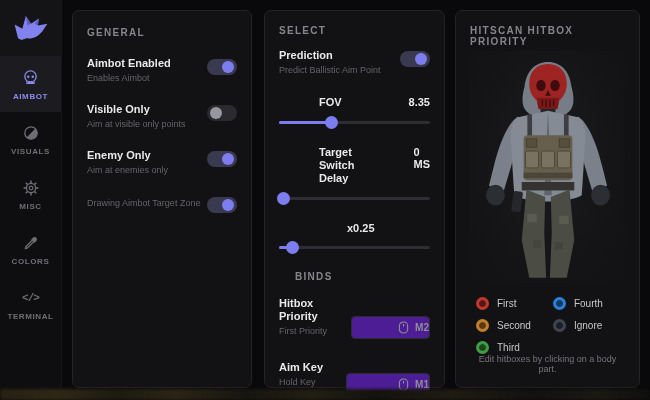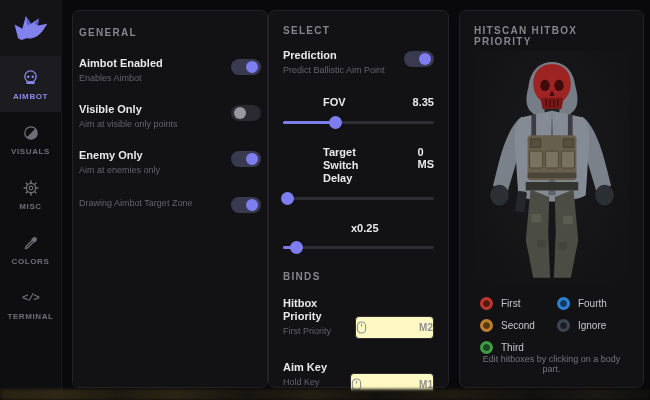--- a/index.html
+++ b/index.html
@@ -28,21 +28,21 @@
   }
   .nav-item[data-state="active"] { background:#1b1b20; color:#8b8bef; }
   .nav-label { font-size:8px; letter-spacing:0.6px; font-weight:700; }
   .nav-icon { display:flex; align-items:center; justify-content:center; height:18px; }
   .code-glyph { font-size:11px; font-weight:700; font-family:"Liberation Mono", monospace; letter-spacing:-1px; }
   
   .main { flex:1; position:relative; padding:10px 10px 0 10px; display:flex; gap:0; }
   .panel {
     background:#121214; border:1px solid #232327; border-radius:7px; height:378px;
   }
-  .panel-general { width:196px; padding:16px 6px; }
+  .panel-general { width:180px; margin-right:12px; padding:16px 14px; }
   .panel-select  { width:181px; margin-right:10px; padding:14px 14px; }
   .panel-hitbox  { width:185px; padding:14px 14px; display:flex; flex-direction:column; }
   .section-title { font-size:10px; color:#85858d; letter-spacing:1.3px; font-weight:600; }
   
   .trow { display:flex; align-items:flex-start; justify-content:space-between; margin-top:19px; }
   .trow-text { max-width:118px; }
   .row-label { font-size:11px; font-weight:700; color:#e9e9ec; line-height:13px; }
   .row-desc  { font-size:9px; color:#63636b; margin-top:3px; line-height:11px; }
   .toggle {
     width:30px; height:16px; border-radius:8px; background:#2a2a30; position:relative;
@@ -60,25 +60,25 @@
   .slider-value { font-size:11px; font-weight:700; color:#e9e9ec;padding-left:28px; }
   .slider-track {
     margin-top:12px; height:3px; border-radius:2px; background:#2d2d33; position:relative; cursor:pointer;
   }
   .slider-fill { height:3px; border-radius:2px; background:#7d7df0; position:relative; }
   .slider-knob {
     position:absolute; right:-6px; top:-5px; width:13px; height:13px; border-radius:50%;
     background:#7d7df0; cursor:pointer;
   }
   
-  .binds-title { margin-top:22px; }
+  .binds-title { margin-top:22px;margin-left:16px; }
   .bind-row { display:flex; align-items:center; justify-content:space-between; margin-top:13px; }
   .bind-btn {
-    width:84px; height:23px; background:#fef9c3; border:1px solid #2c2c31; border-radius:4px;
-    color:#8e8e96; font-size:10px; font-weight:600; display:flex; align-items:center; justify-content:space-between;
+    width:84px; height:23px; background:#4c1d95; border:1px solid #2c2c31; border-radius:4px;
+    color:#8e8e96; font-size:10px; font-weight:600; display:flex; align-items:center; justify-content:flex-end;
     gap:6px; cursor:pointer; font-family:"Liberation Sans", sans-serif;margin-top:21px;
   }
   
   .model-wrap { margin-top:4px; height:240px; display:flex; align-items:center; justify-content:center;
     background:radial-gradient(ellipse at 50% 45%, #1b1b1d 0%, #141416 70%, #121214 100%);
     border-radius:4px; }
   .legend { display:flex; gap:22px; margin-top:14px; padding-left:6px; }
   .legend-col { display:flex; flex-direction:column; gap:9px; }
   .legend-item { display:flex; align-items:center; gap:8px; }
   .legend-dot {

